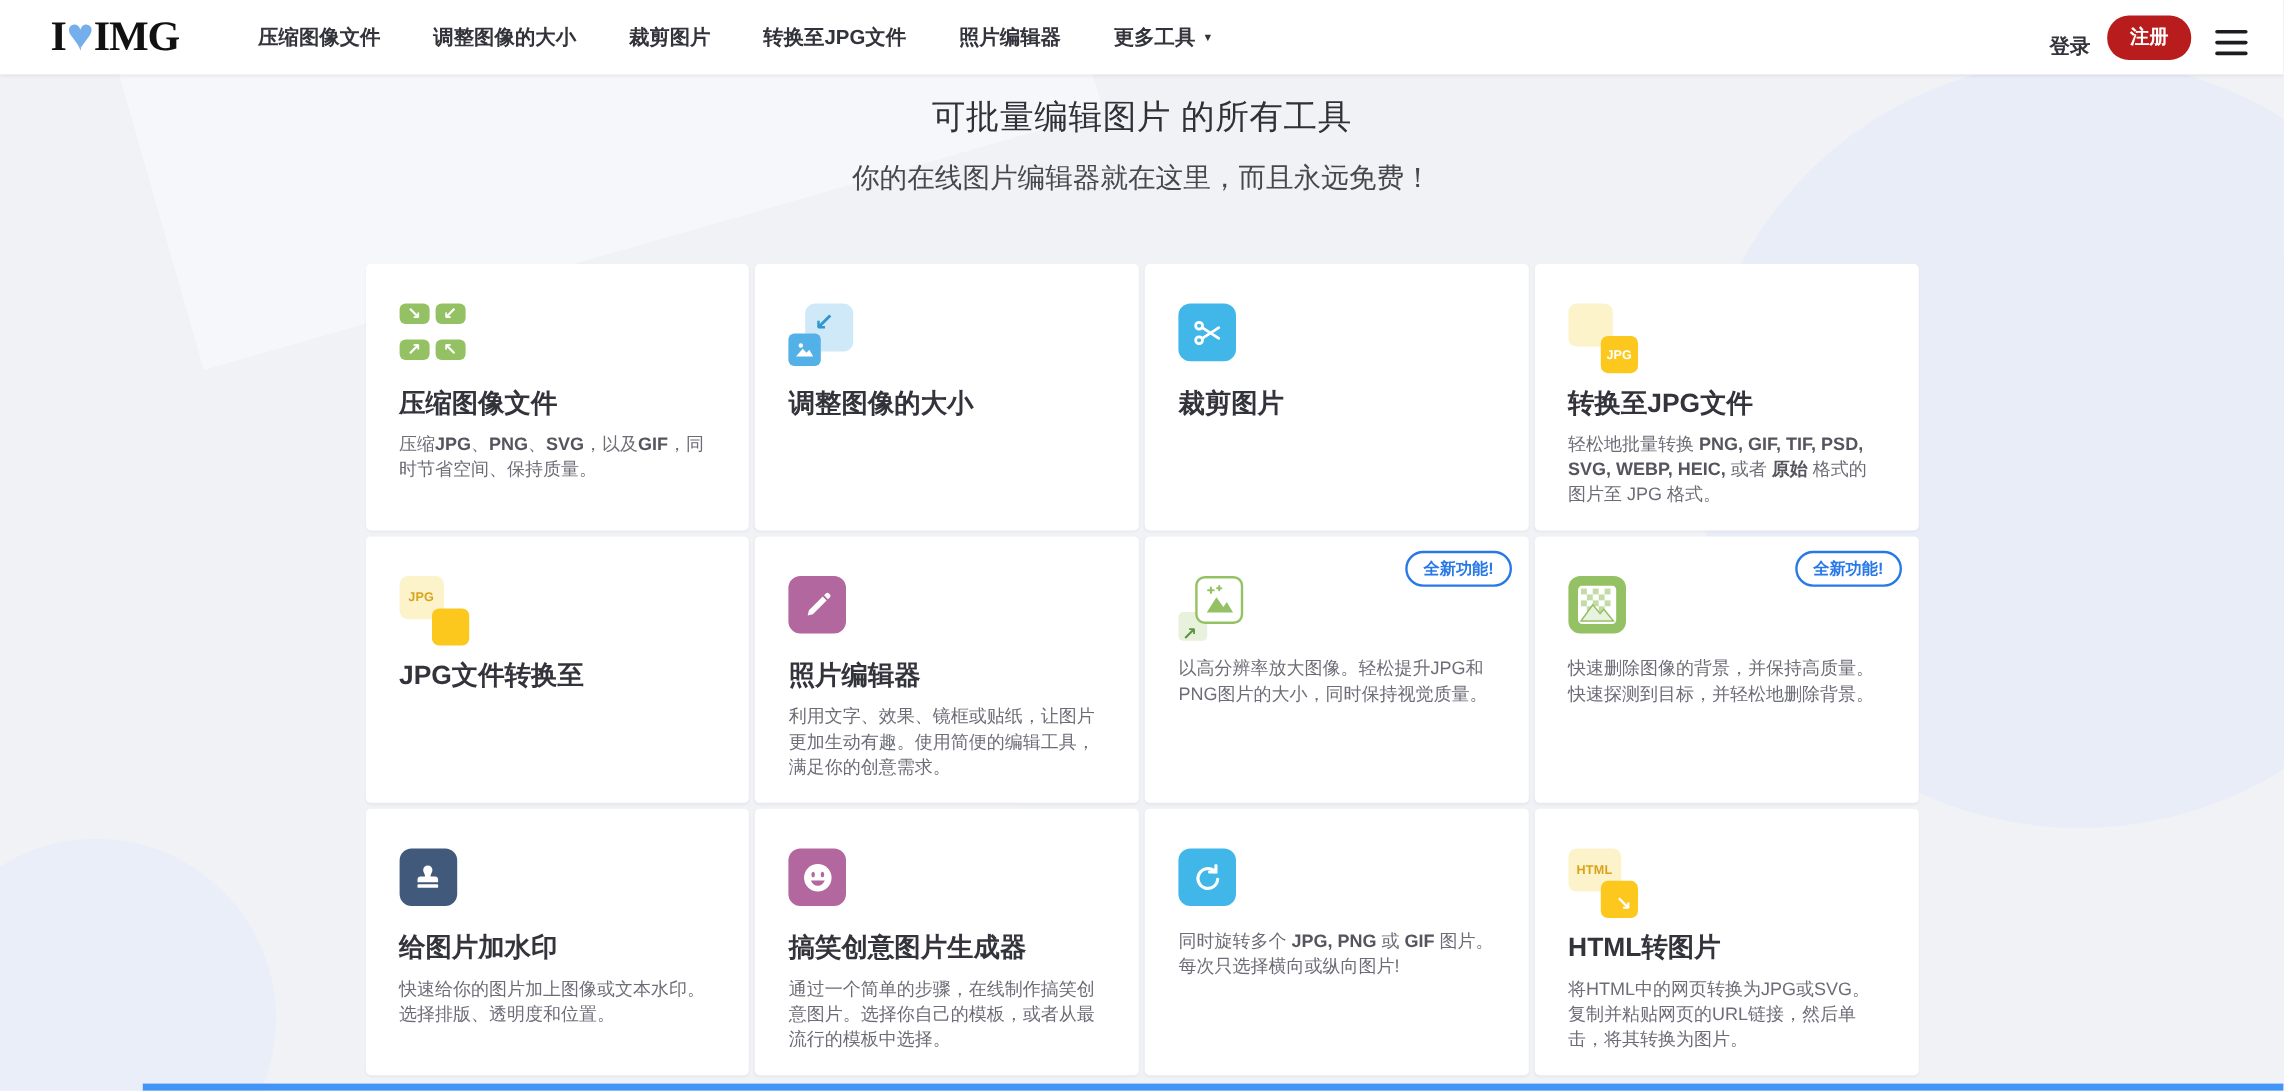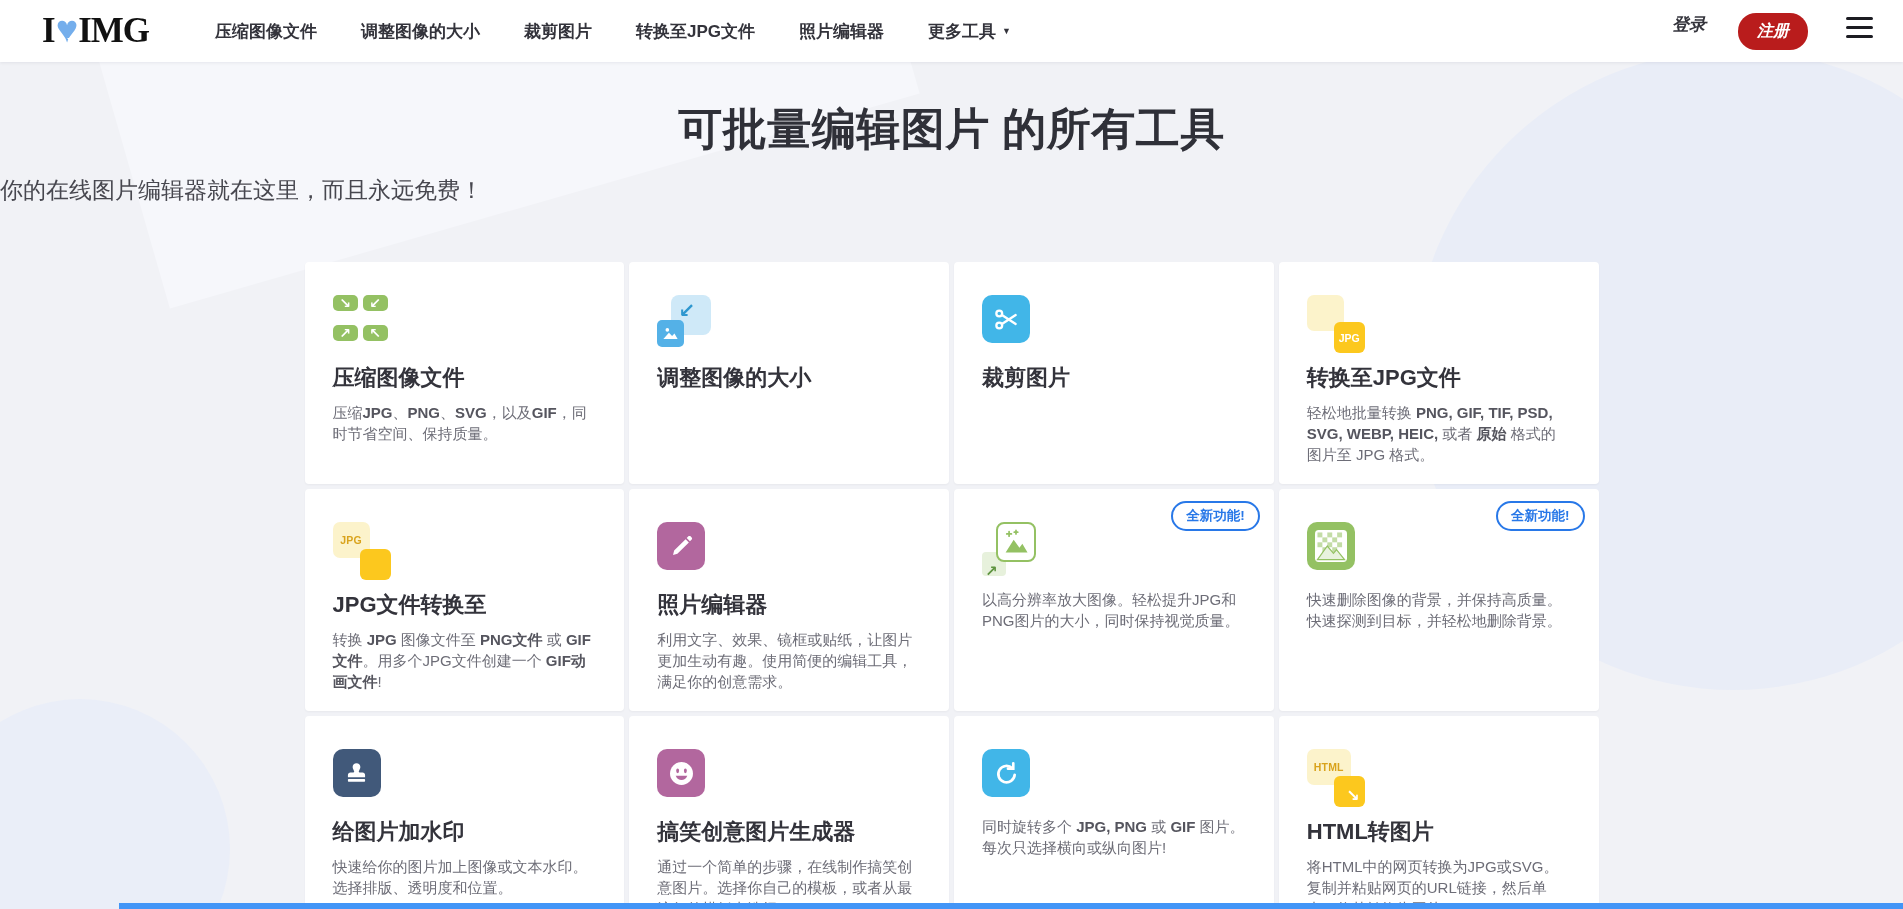--- a/index.html
+++ b/index.html
@@ -16,31 +16,31 @@
   header{position:relative;z-index:5;height:62px;background:#ffffff;display:flex;align-items:center;
          box-shadow:0 1px 3px rgba(40,40,60,.08);padding:0 24px 0 42px;white-space:nowrap;}
   .logo{display:flex;align-items:baseline;font-family:"Liberation Serif","DejaVu Serif",serif;
         font-weight:700;font-size:35px;color:#111;letter-spacing:-1px;cursor:pointer;text-decoration:none;}
   .logo .heart{position:relative;color:#74aeec;font-size:38px;margin:0 1px;line-height:0;}
   .logo .heart::after{content:"";position:absolute;top:9px;right:1px;border-style:solid;
         border-width:0 9px 9px 0;border-color:transparent #fff transparent transparent;}
   nav{display:flex;align-items:center;gap:44px;margin-left:66px;}
   .nav-item{font-size:17px;font-weight:700;color:#33333b;cursor:pointer;text-decoration:none;display:flex;align-items:center;gap:6px;}
   .nav-item .caret{font-size:9px;color:#33333b;}
-  .header-right{margin-left:auto;display:flex;align-items:flex-start;gap:32px;font-style:italic;}
+  .header-right{margin-left:auto;display:flex;align-items:flex-end;gap:14px;}
   .login{font-size:17px;font-weight:700;color:#33333b;cursor:pointer;text-decoration:none;}
   .register{background:#b91c1c;color:#fff;font-size:16px;font-weight:700;border-radius:18px;
             padding:8px 19px;cursor:pointer;text-decoration:none;}
   .hamburger{display:flex;flex-direction:column;gap:6px;cursor:pointer;padding:4px 6px;}
   .hamburger span{display:block;width:27px;height:3px;background:#1c1c22;border-radius:2px;}
 
   
   main{position:relative;z-index:1;}
-  h1{margin:38px 0 0;text-align:center;font-size:44px;font-weight:700;color:#2f3038;letter-spacing:.5px;}
-  .subtitle{margin:16px 0 0;text-align:left;font-size:23px;color:#47474f;}
+  h1{margin:17px 0 0;text-align:center;font-size:28px;font-weight:400;color:#2f3038;letter-spacing:.5px;}
+  .subtitle{margin:16px 0 0;text-align:center;font-size:23px;color:#47474f;}
 
   
   .grid{width:1294px;margin:56px auto 0;display:grid;grid-template-columns:repeat(4,1fr);gap:5px;}
   .card{position:relative;background:#fff;border-radius:4px;height:222px;padding:33px 28px 0;
         box-sizing:border-box;cursor:pointer;text-decoration:none;display:block;
         box-shadow:0 1px 2px rgba(50,50,70,.05);}
   .card-title{margin:10px 0 0;font-size:22px;font-weight:600;color:#33333b;}
   .card-desc{margin:9px 0 0;font-size:15px;line-height:21px;color:#6d6d77;}
   .card-desc b{color:#55555e;font-weight:700;}
   .badge{position:absolute;top:12px;right:14px;background:#fff;border:2px solid #2878e8;color:#2878e8;
@@ -181,21 +181,20 @@
     <p class="card-desc">轻松地批量转换 <b>PNG, GIF, TIF, PSD, SVG, WEBP, HEIC,</b> 或者 <b>原始</b> 格式的图片至 JPG 格式。</p>
         </a>
         <a class="card">
           <div class="icw">
             <div class="ic-duo">
       <div class="duo-back duo-back-label">JPG</div>
       <div class="duo-front"></div>
             </div>
           </div>
     <h3 class="card-title">JPG文件转换至</h3>
-    <p class="card-desc">转换 <b>JPG</b> 图像文件至 <b>PNG文件</b> 或 <b>GIF文件</b>。用多个JPG文件创建一个 <b>GIF动画文件</b>!</p>
         </a>
         <a class="card">
           <div class="icw">
             <div class="ic-solid ic-editor">
       <svg viewBox="0 0 24 24" fill="#fff">
                 <path d="M5 19l.9-3.6L15.4 5.9l2.7 2.7-9.5 9.5L5 19zM16.3 5l1.4-1.4c.5-.5 1.3-.5 1.8 0l.9.9c.5.5.5 1.3 0 1.8L19 7.7 16.3 5z"></path>
               </svg>
             </div>
           </div>
     <h3 class="card-title">照片编辑器</h3>

